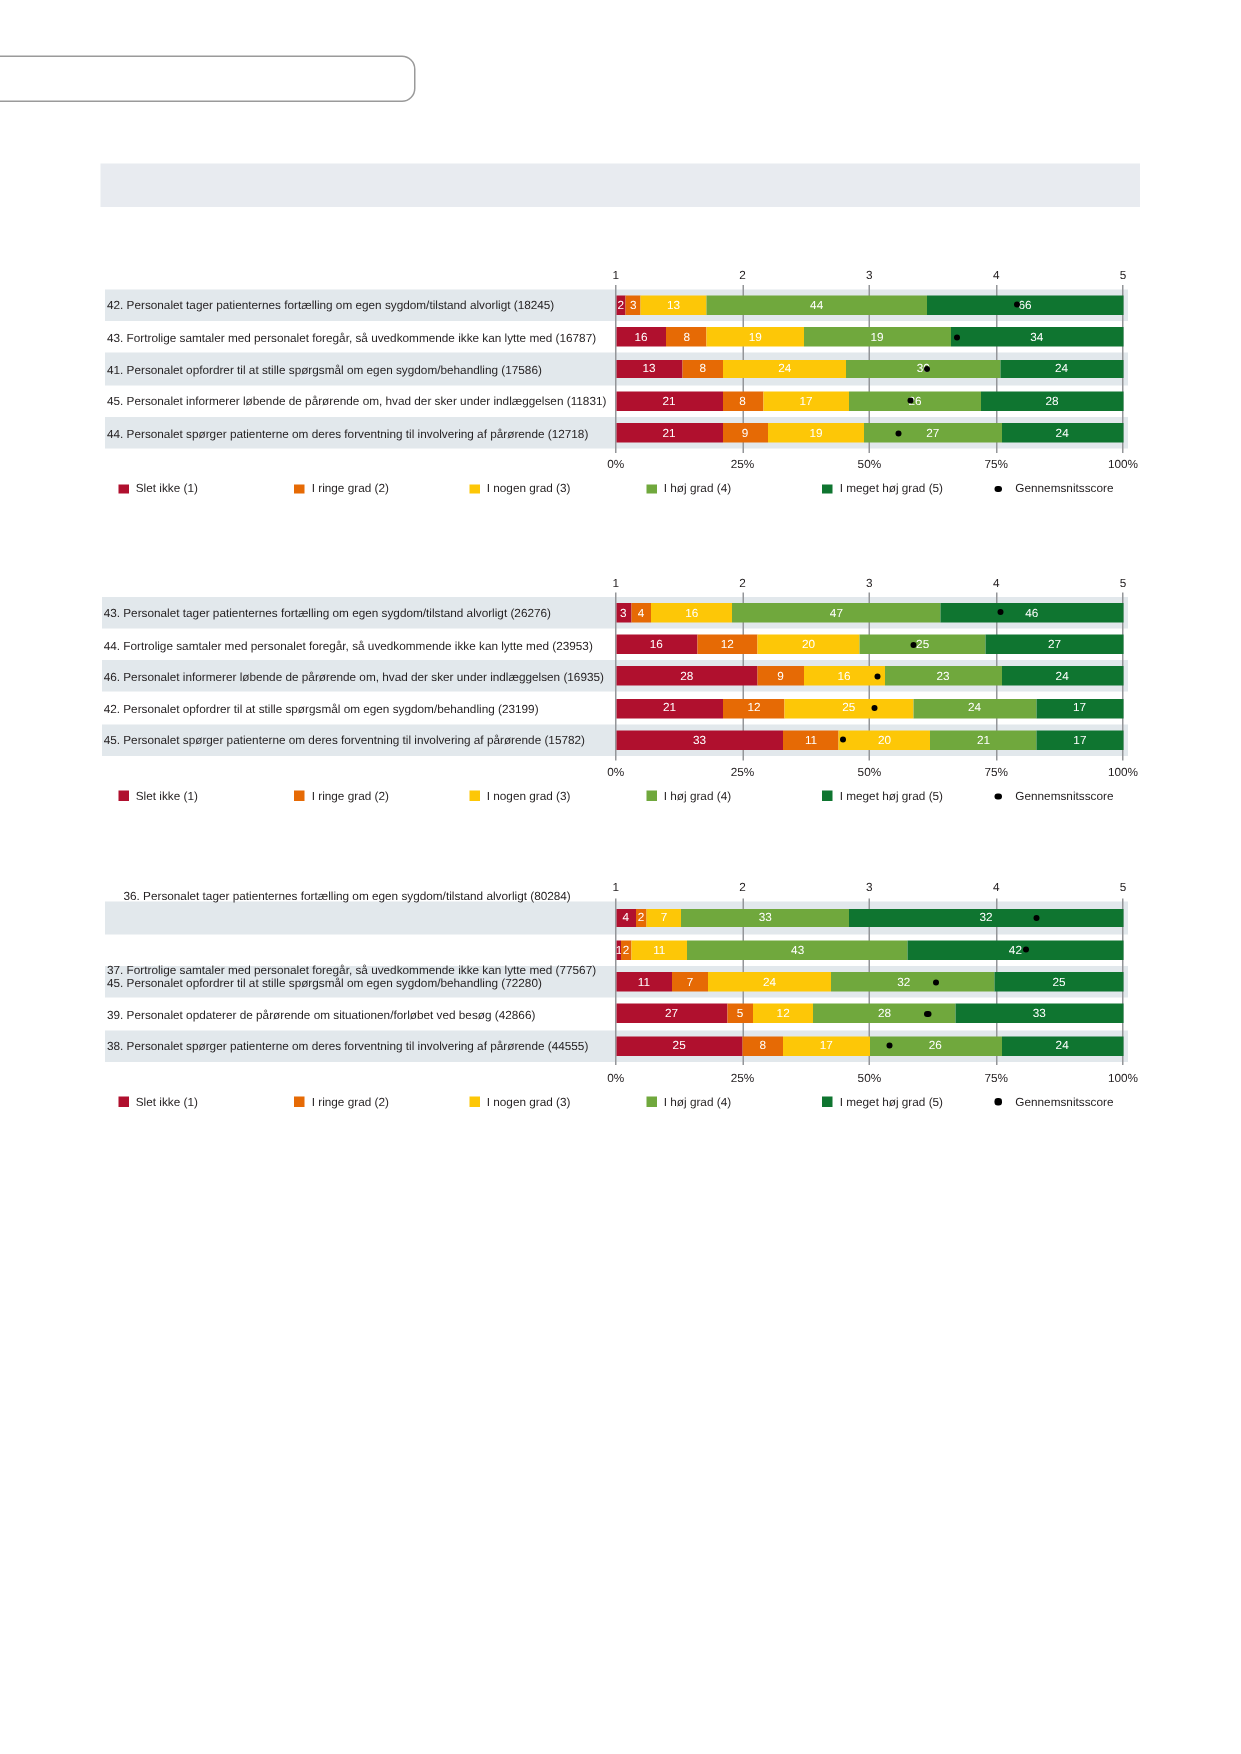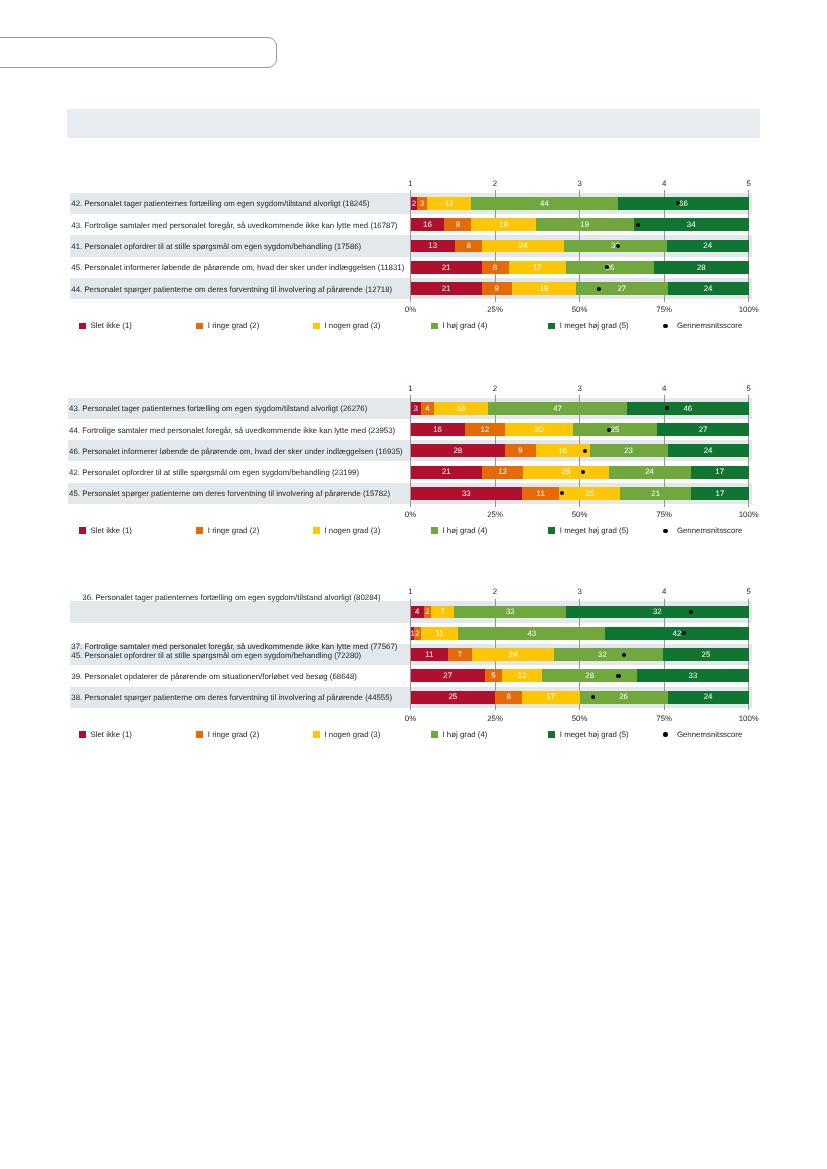--- a/index.html
+++ b/index.html
@@ -283,21 +283,21 @@
           <div class="seglabel" style="left: 410.5px; width: 37.5778px; top: 650.85px;">11</div>
           <div class="seg" style="left: 448.078px; top: 648.15px; width: 23.9131px; height: 12.8px; background: rgb(230, 106, 5);"></div>
           <div class="seglabel" style="left: 448.078px; width: 23.9131px; top: 650.85px;">7</div>
           <div class="seg" style="left: 471.991px; top: 648.15px; width: 81.9879px; height: 12.8px; background: rgb(253, 199, 7);"></div>
           <div class="seglabel" style="left: 471.991px; width: 81.9879px; top: 650.85px;">24</div>
           <div class="seg" style="left: 553.979px; top: 648.15px; width: 109.317px; height: 12.8px; background: rgb(112, 168, 61);"></div>
           <div class="seglabel" style="left: 553.979px; width: 97px; top: 650.85px;">32</div>
           <div class="seg" style="left: 663.296px; top: 648.15px; width: 85.404px; height: 12.8px; background: rgb(15, 117, 48);"></div>
           <div class="seglabel" style="left: 663.296px; width: 85.404px; top: 650.85px;">25</div>
           <div class="dot" title="3.53" style="left: 622.361px; top: 652.5px;"></div>
-          <div class="rowlabel" style="left: 71.3px; top: 672.85px;">39. Personalet opdaterer de pårørende om situationen/forløbet ved besøg (68648)</div>
+          <div class="rowlabel" style="left: 71.3px; top: 672.85px;">39. Personalet opdaterer de pårørende om situationen/forløbet ved besøg (42866)</div>
           <div class="seg" style="left: 410.5px; top: 669.45px; width: 74.404px; height: 12.8px; background: rgb(176, 16, 46);"></div>
           <div class="seglabel" style="left: 410.5px; width: 74.404px; top: 672.15px;">27</div>
           <div class="seg" style="left: 484.904px; top: 669.45px; width: 16.91px; height: 12.8px; background: rgb(230, 106, 5);"></div>
           <div class="seglabel" style="left: 484.904px; width: 16.91px; top: 672.15px;">5</div>
           <div class="seg" style="left: 501.814px; top: 669.45px; width: 40.584px; height: 12.8px; background: rgb(253, 199, 7);"></div>
           <div class="seglabel" style="left: 501.814px; width: 40.584px; top: 672.15px;">12</div>
           <div class="seg" style="left: 542.398px; top: 669.45px; width: 94.696px; height: 12.8px; background: rgb(112, 168, 61);"></div>
           <div class="seglabel" style="left: 542.398px; width: 94.696px; top: 672.15px;">28</div>
           <div class="seg" style="left: 637.094px; top: 669.45px; width: 111.606px; height: 12.8px; background: rgb(15, 117, 48);"></div>
           <div class="seglabel" style="left: 637.094px; width: 111.606px; top: 672.15px;">33</div>

